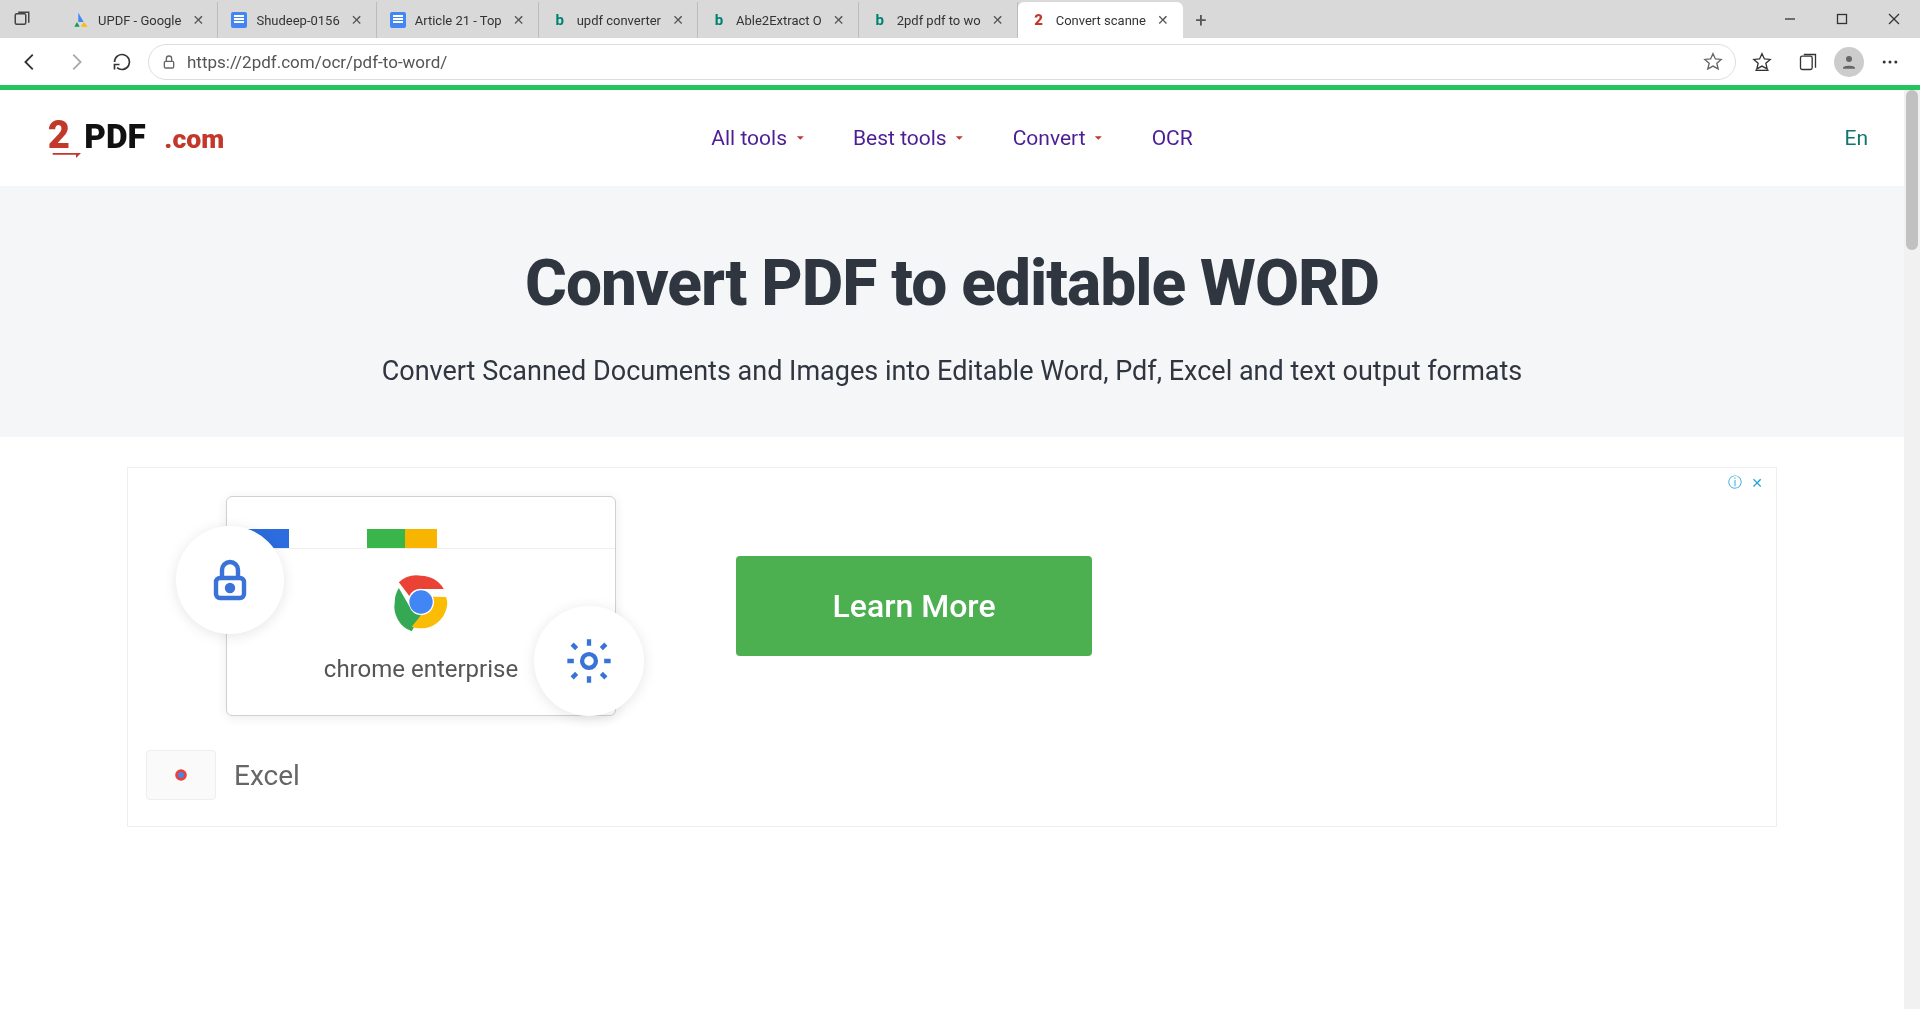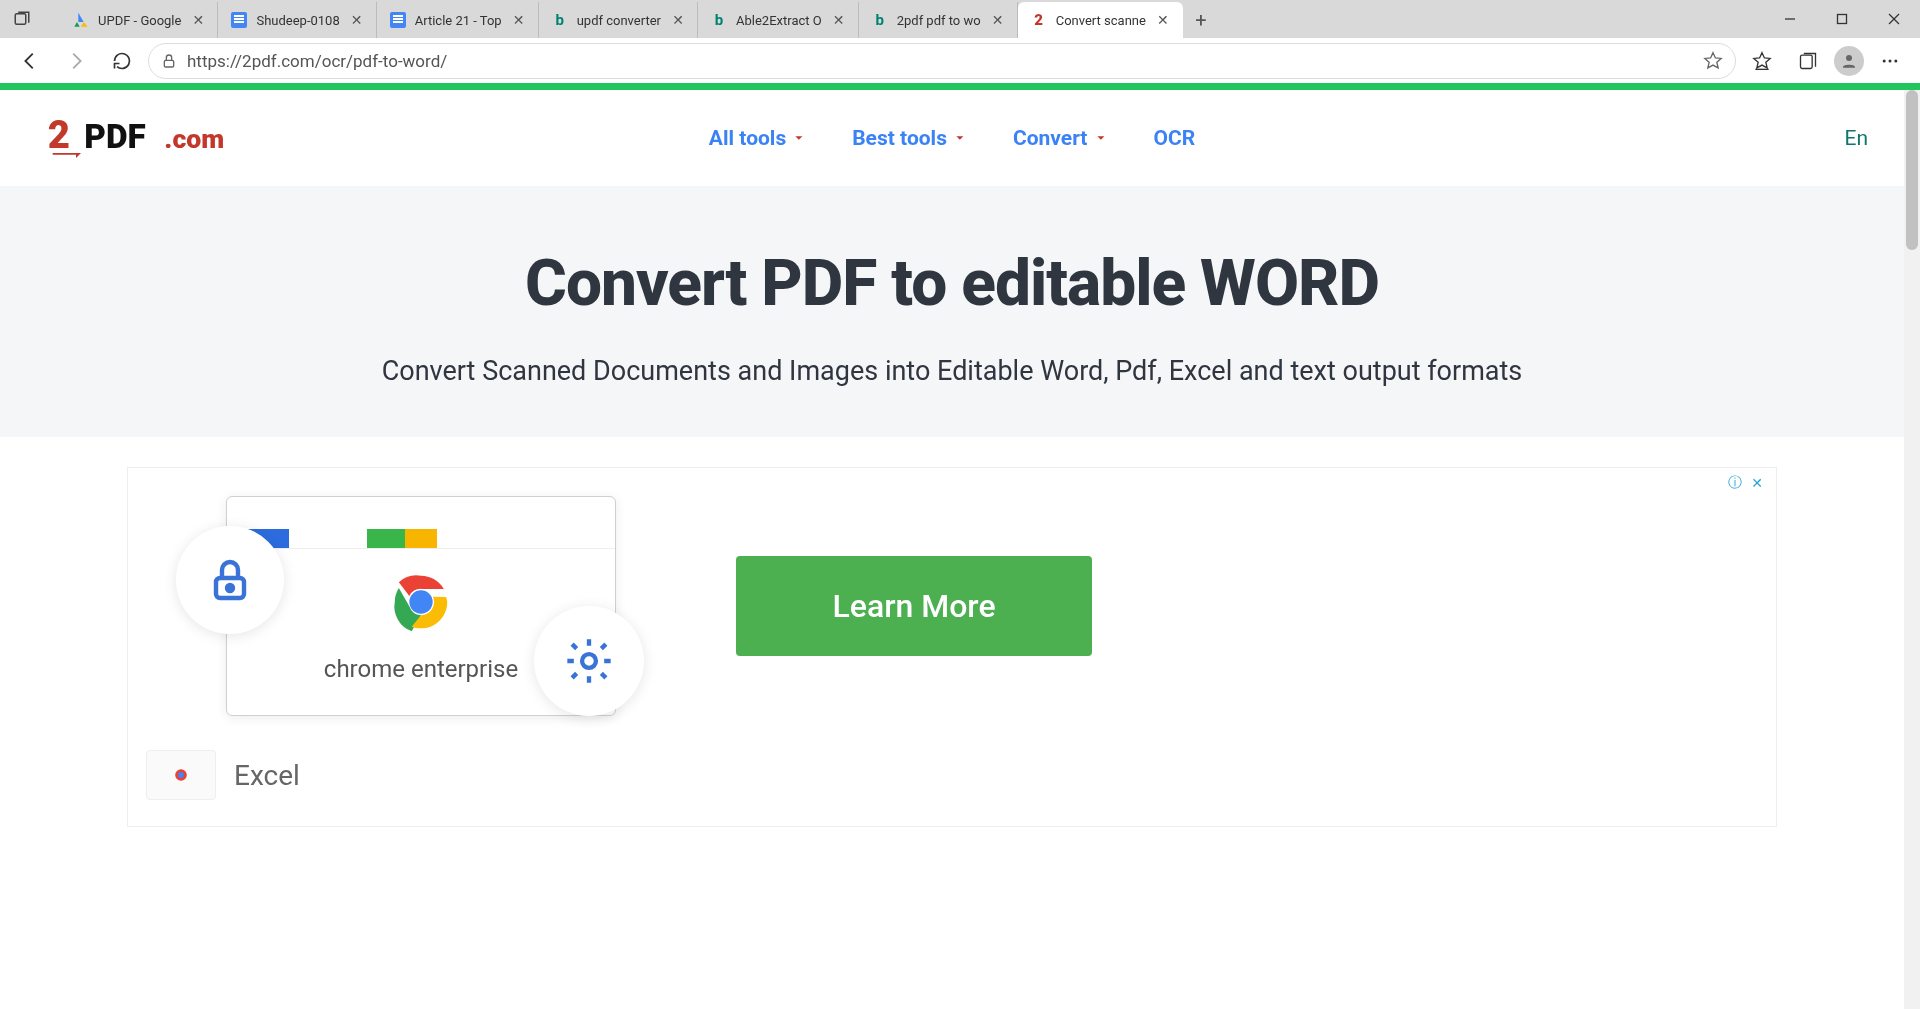--- a/index.html
+++ b/index.html
@@ -11,40 +11,40 @@
 .window-tab-icon { width: 44px; height: 38px; display: flex; align-items: center; justify-content: center; color: #444; }
 .wtab { height: 36px; display: flex; align-items: center; padding: 0 10px 0 12px; gap: 8px; max-width: 220px; min-width: 60px; border-right: 1px solid #bcbcbc; position: relative; }
 .wtab.active { background: #fff; border-radius: 6px 6px 0 0; border-right-color: transparent; }
 .wtab .favicon { width: 18px; height: 18px; display: inline-flex; align-items: center; justify-content: center; flex-shrink: 0; }
 .wtab .label { font-size: 13px; color: #333; white-space: nowrap; overflow: hidden; text-overflow: ellipsis; flex: 1; }
 .wtab .close { width: 18px; height: 18px; color: #555; display: flex; align-items: center; justify-content: center; font-size: 14px; }
 .newtab { width: 36px; height: 36px; display: flex; align-items: center; justify-content: center; color: #555; font-size: 20px; }
 .winbtns { display: flex; height: 38px; }
 .winbtn { width: 52px; display: flex; align-items: center; justify-content: center; color: #333; }
 
-.toolbar { height: 52px; background: #fff; display: flex; align-items: center; padding: 0 10px; gap: 6px; border-bottom: 7px solid #22c55e; }
+.toolbar { height: 52px; background: #fff; display: flex; align-items: center; padding: 0 10px; gap: 6px; border-bottom: 5px solid #22c55e; }
 .tbtn { width: 40px; height: 40px; display: flex; align-items: center; justify-content: center; color: #333; border-radius: 4px; }
 .tbtn.disabled { color: #aaa; }
 .urlbar { flex: 1; height: 36px; background: #fff; border: 1px solid #ddd; border-radius: 18px; display: flex; align-items: center; padding: 0 12px; gap: 10px; }
 .urlbar .lock { color: #666; display: flex; }
 .urlbar input { border: none; outline: none; flex: 1; font-size: 17px; color: #555; background: transparent; }
 .urlbar .fav { color: #666; display: flex; }
 .avatar { width: 30px; height: 30px; border-radius: 50%; background: #ccc; display: flex; align-items: center; justify-content: center; color: #666; }
 
 
 .viewport { position: relative; height: calc(1009px - 38px - 46px); background: #f5f6f8; display: flex; }
 .page { flex: 1; background: #fff; overflow: hidden; }
 .vscroll { width: 16px; background: #f1f1f1; position: relative; }
 .vscroll .thumb { position: absolute; top: 0; left: 2px; right: 2px; height: 160px; background: #c1c1c1; border-radius: 6px; }
 
 .site-header { height: 96px; display: flex; align-items: center; justify-content: space-between; padding: 0 36px; background: #fff; }
 .logo { display: flex; align-items: center; gap: 2px; }
 .logo svg { height: 50px; }
 .mainnav { display: flex; gap: 46px; position: absolute; left: 50%; transform: translateX(-50%); }
-.mainnav a { color: #3b82f6; font-weight: 700; font-size: 21px; text-decoration: none; display: flex; align-items: center; gap: 6px; }
+.mainnav a { color: #4c1d95; font-weight: 400; font-size: 21px; text-decoration: none; display: flex; align-items: center; gap: 6px; }
 .chev { display:inline-flex; color:#c2392b; }
 .lang { font-weight: 400; font-size: 21px; color: #0f766e; }
 
 .hero { background: #f5f6f8; padding: 60px 0 50px; text-align: center; }
 .hero h1 { font-size: 64px; font-weight: 800; color: #2f3640; letter-spacing: -1px; }
 .hero p { margin-top: 34px; font-size: 27px; color: #2f3640; }
 
 .ad { width: 1650px; margin: 30px auto 0; background: #fff; border: 1px solid #eee; padding: 18px 18px 26px 18px; position: relative; }
 .ad-ctrl { position: absolute; right: 10px; top: 6px; display: flex; gap: 4px; }
 .ad-ctrl span { width: 18px; height: 18px; display:flex; align-items:center; justify-content:center; font-size:14px; color:#2aa3d9; }
@@ -90,21 +90,21 @@
             <path fill="#fbbc04" d="M16 15l-4 7h10z" transform="translate(0 0)"></path>
           </svg>
       </span>
       <span class="label">UPDF - Google</span>
       <span class="close">✕</span>
     </div>
     <div class="wtab">
       <span class="favicon">
           <span class="i-docs"></span>
         </span>
-      <span class="label">Shudeep-0108</span>
+      <span class="label">Shudeep-0156</span>
       <span class="close">✕</span>
     </div>
     <div class="wtab">
       <span class="favicon">
           <span class="i-docs"></span>
         </span>
       <span class="label">Article 21 - Top</span>
       <span class="close">✕</span>
     </div>
     <div class="wtab">

